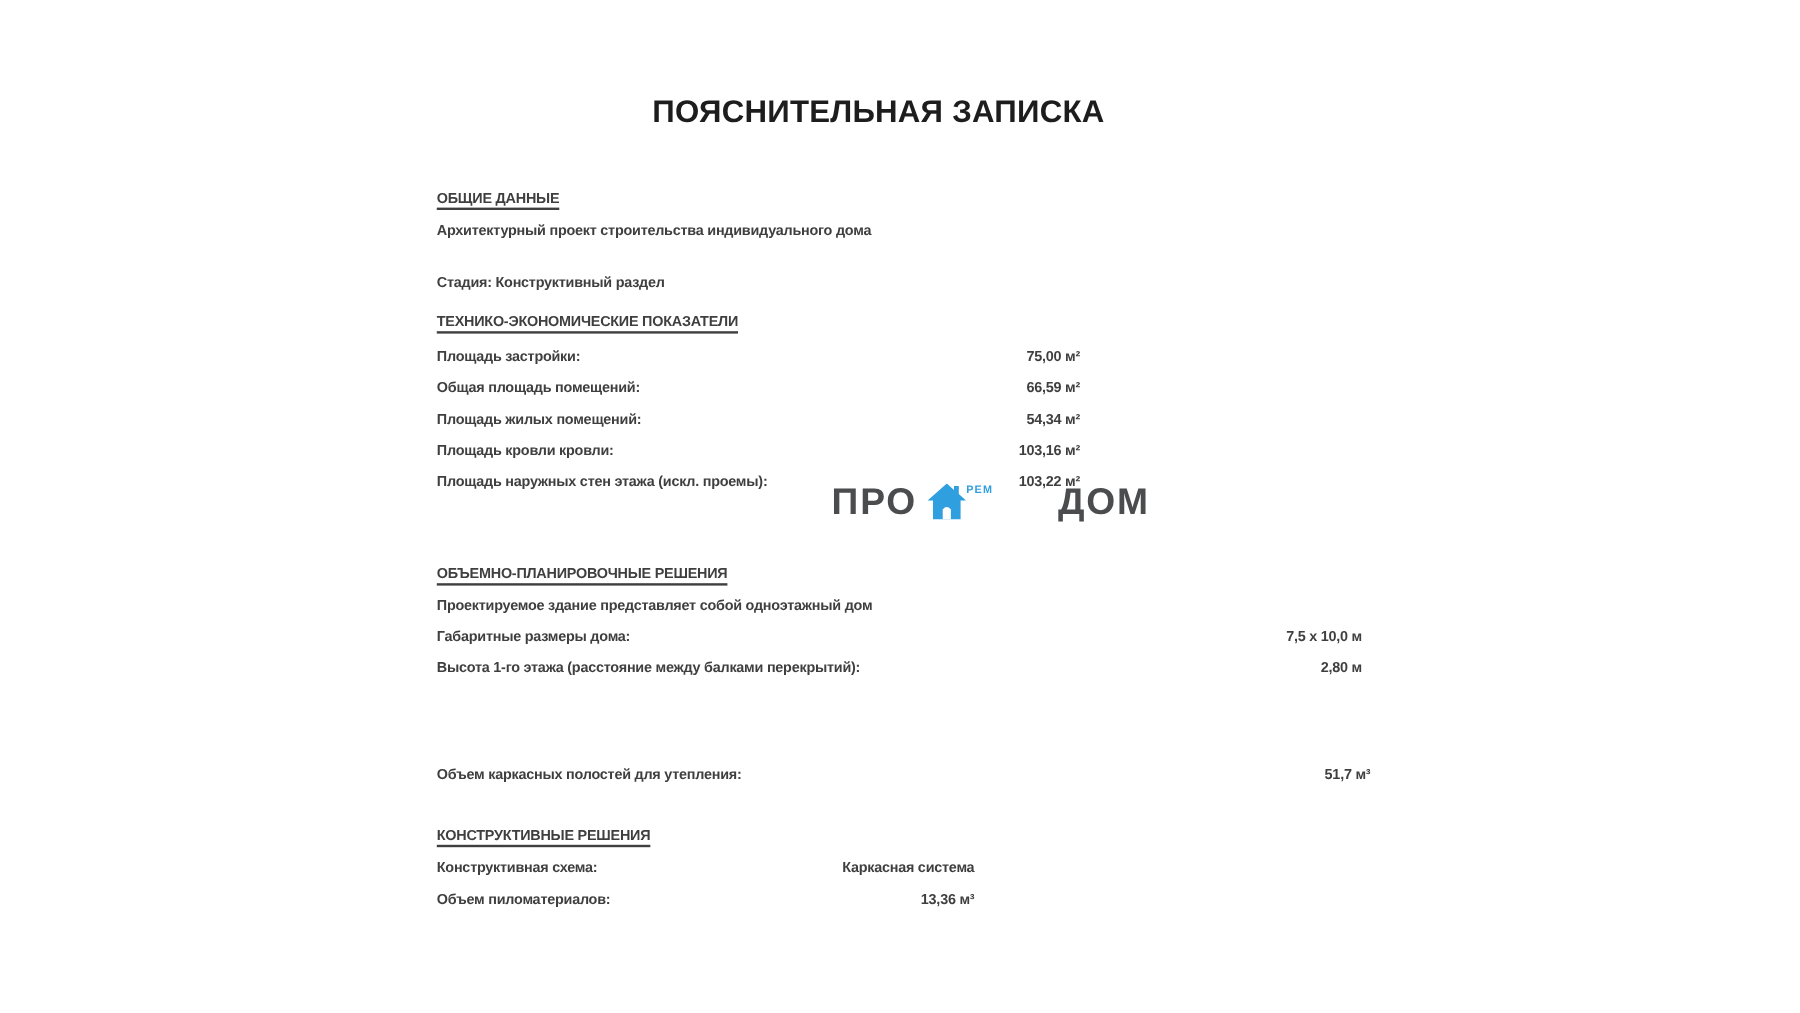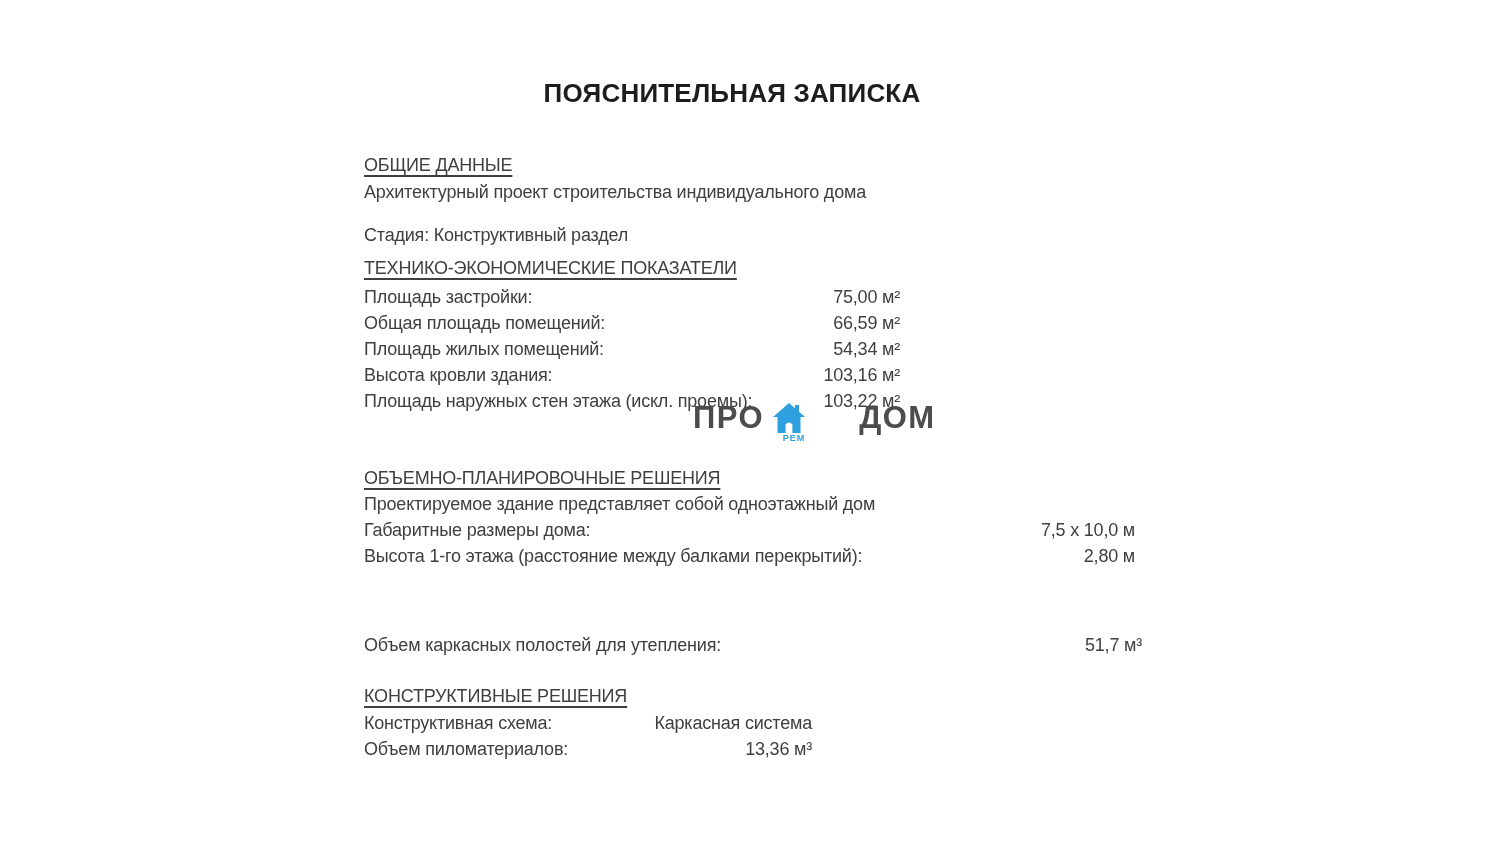--- a/index.html
+++ b/index.html
@@ -23,23 +23,24 @@
     font-weight: bold;
     color: #1d1d1d;
     letter-spacing: 0.2px;
     white-space: nowrap;
   }
   .line {
     position: absolute;
     left: 364px;
     height: 26px;
     line-height: 26px;
-    font-size: 18px;
+    font-size: 12px;
     letter-spacing: -0.2px;
     white-space: nowrap;
+    font-weight: bold;
   }
   .heading {
     text-decoration: underline;
     text-underline-offset: 4px;
     text-decoration-thickness: 1.5px;
   }
   .row { display: flex; justify-content: space-between; }
   .w-tech   { width: 536px; }  
   .w-plan   { width: 771px; gap: 12px; }  
   .w-volume { width: 778px; }  
@@ -56,22 +57,22 @@
   .wm-text {
     font-size: 31px;
     font-weight: 800;
     color: #4b4c4e;
     letter-spacing: 1.5px;
     line-height: 37px;
     margin-left: 45px;
   }
   .wm-center {
     display: flex;
-    flex-direction: column;
-    align-items: flex-end;
+    flex-direction: row;
+    align-items: flex-start;
     margin-top: 4px;
   }
   .wm-sub {
     font-size: 9px;
     font-weight: bold;
     color: #2f9fe0;
     letter-spacing: 1px;
     line-height: 10px;
     margin-top: 0px;
   }
@@ -94,21 +95,21 @@
   </div>
   <div class="line row w-tech" style="top:310px">
     <span>Общая площадь помещений:</span>
     <span>66,59 м²</span>
   </div>
   <div class="line row w-tech" style="top:336px">
     <span>Площадь жилых помещений:</span>
     <span>54,34 м²</span>
   </div>
   <div class="line row w-tech" style="top:362px">
-    <span>Высота кровли здания:</span>
+    <span>Площадь кровли кровли:</span>
     <span>103,16 м²</span>
   </div>
   <div class="line row w-tech" style="top:388px">
     <span>Площадь наружных стен этажа (искл. проемы):</span>
     <span>103,22 м²</span>
   </div>
 
   <div class="watermark">
     <span class="wm-text">ПРО</span>
     <span class="wm-center">

